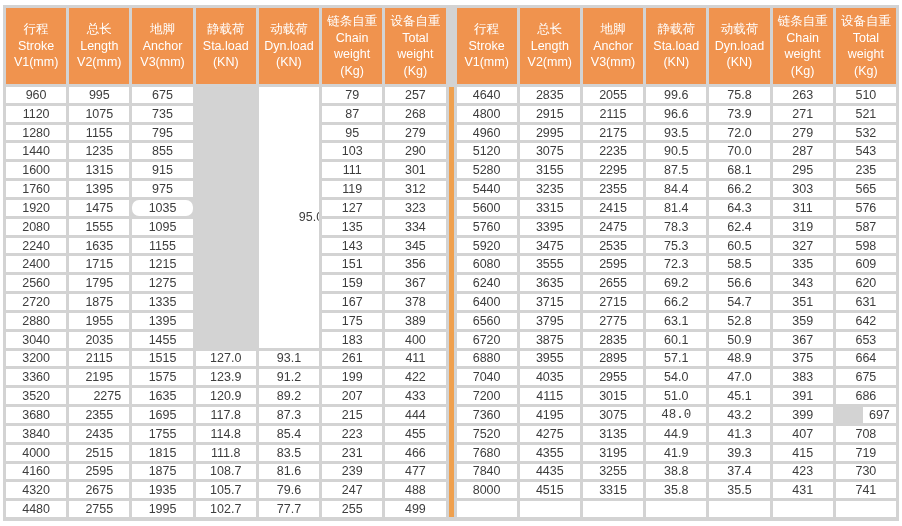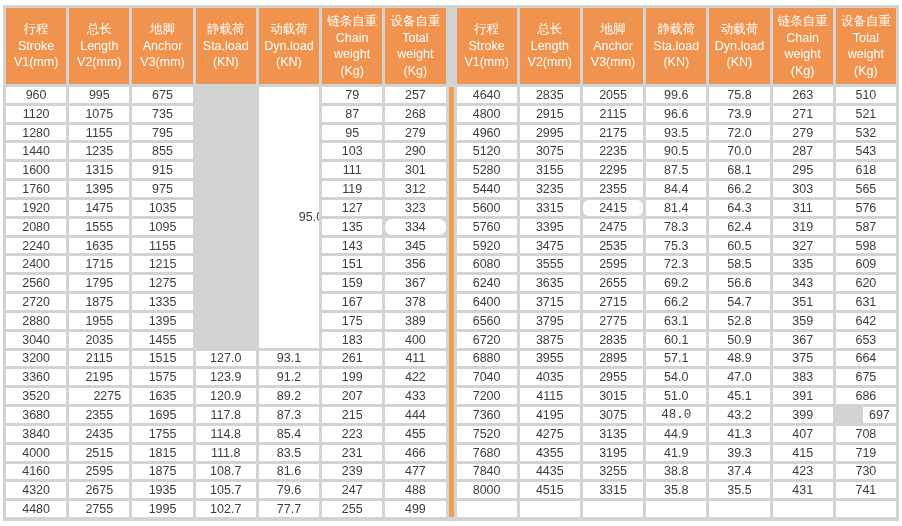--- a/index.html
+++ b/index.html
@@ -135,28 +135,28 @@
       <div class="cell" style="grid-area: 6 / 3;">915</div>
       <div class="cell" style="grid-area: 6 / 6;">111</div>
       <div class="cell" style="grid-area: 6 / 7;">301</div>
       <div class="cell" style="grid-area: 7 / 1;">1760</div>
       <div class="cell" style="grid-area: 7 / 2;">1395</div>
       <div class="cell" style="grid-area: 7 / 3;">975</div>
       <div class="cell" style="grid-area: 7 / 6;">119</div>
       <div class="cell" style="grid-area: 7 / 7;">312</div>
       <div class="cell" style="grid-area: 8 / 1;">1920</div>
       <div class="cell" style="grid-area: 8 / 2;">1475</div>
-      <div class="cell" style="grid-area: 8 / 3;">1035</div>
+      <div class="cell" style="grid-area: 8 / 3; border-radius: 7px;">1035</div>
       <div class="cell" style="grid-area: 8 / 6;">127</div>
       <div class="cell" style="grid-area: 8 / 7;">323</div>
       <div class="cell" style="grid-area: 9 / 1;">2080</div>
       <div class="cell" style="grid-area: 9 / 2;">1555</div>
       <div class="cell" style="grid-area: 9 / 3;">1095</div>
       <div class="cell" style="grid-area: 9 / 6;">135</div>
-      <div class="cell" style="grid-area: 9 / 7; border-radius: 7px;">334</div>
+      <div class="cell" style="grid-area: 9 / 7;">334</div>
       <div class="cell" style="grid-area: 10 / 1;">2240</div>
       <div class="cell" style="grid-area: 10 / 2;">1635</div>
       <div class="cell" style="grid-area: 10 / 3;">1155</div>
       <div class="cell" style="grid-area: 10 / 6;">143</div>
       <div class="cell" style="grid-area: 10 / 7;">345</div>
       <div class="cell" style="grid-area: 11 / 1;">2400</div>
       <div class="cell" style="grid-area: 11 / 2;">1715</div>
       <div class="cell" style="grid-area: 11 / 3;">1215</div>
       <div class="cell" style="grid-area: 11 / 6;">151</div>
       <div class="cell" style="grid-area: 11 / 7;">356</div>
@@ -313,31 +313,31 @@
       <div class="cell" style="grid-area: 5 / 4;">90.5</div>
       <div class="cell" style="grid-area: 5 / 5;">70.0</div>
       <div class="cell" style="grid-area: 5 / 6;">287</div>
       <div class="cell" style="grid-area: 5 / 7;">543</div>
       <div class="cell" style="grid-area: 6 / 1;">5280</div>
       <div class="cell" style="grid-area: 6 / 2;">3155</div>
       <div class="cell" style="grid-area: 6 / 3;">2295</div>
       <div class="cell" style="grid-area: 6 / 4;">87.5</div>
       <div class="cell" style="grid-area: 6 / 5;">68.1</div>
       <div class="cell" style="grid-area: 6 / 6;">295</div>
-      <div class="cell" style="grid-area: 6 / 7;">618</div>
+      <div class="cell" style="grid-area: 6 / 7;">235</div>
       <div class="cell" style="grid-area: 7 / 1;">5440</div>
       <div class="cell" style="grid-area: 7 / 2;">3235</div>
       <div class="cell" style="grid-area: 7 / 3;">2355</div>
       <div class="cell" style="grid-area: 7 / 4;">84.4</div>
       <div class="cell" style="grid-area: 7 / 5;">66.2</div>
       <div class="cell" style="grid-area: 7 / 6;">303</div>
       <div class="cell" style="grid-area: 7 / 7;">565</div>
       <div class="cell" style="grid-area: 8 / 1;">5600</div>
       <div class="cell" style="grid-area: 8 / 2;">3315</div>
-      <div class="cell" style="grid-area: 8 / 3; border-radius: 6px;">2415</div>
+      <div class="cell" style="grid-area: 8 / 3;">2415</div>
       <div class="cell" style="grid-area: 8 / 4;">81.4</div>
       <div class="cell" style="grid-area: 8 / 5;">64.3</div>
       <div class="cell" style="grid-area: 8 / 6;">311</div>
       <div class="cell" style="grid-area: 8 / 7;">576</div>
       <div class="cell" style="grid-area: 9 / 1;">5760</div>
       <div class="cell" style="grid-area: 9 / 2;">3395</div>
       <div class="cell" style="grid-area: 9 / 3;">2475</div>
       <div class="cell" style="grid-area: 9 / 4;">78.3</div>
       <div class="cell" style="grid-area: 9 / 5;">62.4</div>
       <div class="cell" style="grid-area: 9 / 6;">319</div>

